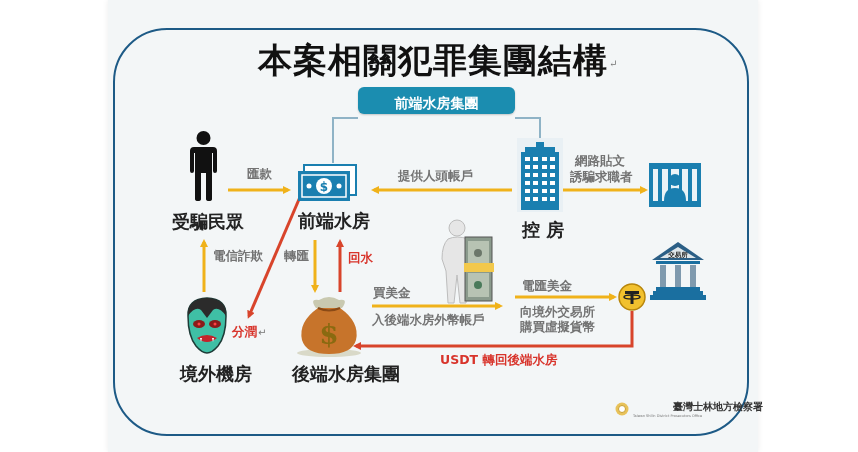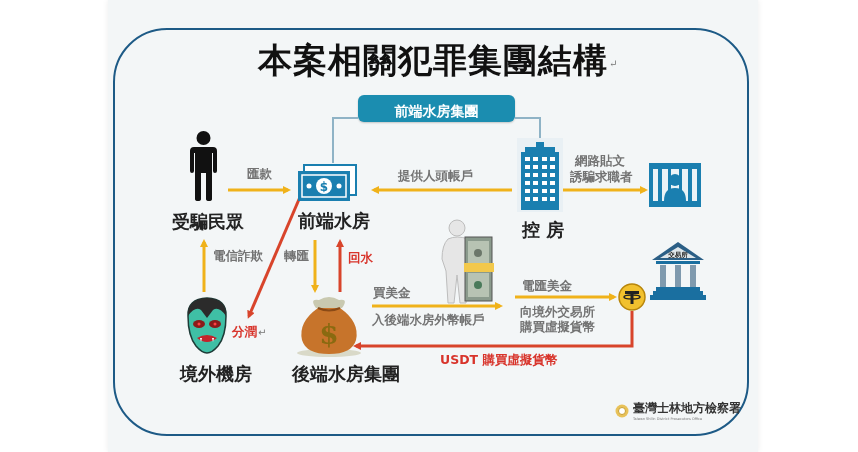--- a/index.html
+++ b/index.html
@@ -5,32 +5,32 @@
   html, body { margin:0; padding:0; }
   body { width:858px; height:452px; background:#ffffff; position:relative; overflow:hidden;
          font-family:"DejaVu Sans", "Liberation Sans", sans-serif; }
   .slide { position:absolute; left:108px; top:0; width:650px; height:452px; background:#f3f6f7;
            box-shadow:0 0 6px rgba(0,0,0,0.08); }
   .frame { position:absolute; left:113px; top:28px; width:632px; height:404px;
            border:2px solid #1d5a86; border-radius:54px; }
   .title { position:absolute; left:258px; top:38px; font-family:"DejaVu Serif","Liberation Serif",serif;
            font-weight:bold; font-size:34px; color:#111; letter-spacing:1px; white-space:nowrap; }
   .ret { font-size:10px; color:#777; font-weight:normal; vertical-align:middle; margin-left:1px; }
-  .group-box { position:absolute; left:358px; top:95px; width:157px; height:27px; background:#1b8db0;
+  .group-box { position:absolute; left:358px; top:87px; width:157px; height:27px; background:#1b8db0;
                border-radius:6px; color:#fff; font-weight:bold; font-size:14px; line-height:33px;
                text-align:center; font-family:"DejaVu Serif","Liberation Serif",serif; box-shadow:0 1px 2px rgba(0,0,0,.2); }
   .node-label { position:absolute; font-family:"DejaVu Serif","Liberation Serif",serif; font-weight:bold;
                 font-size:18px; color:#222; white-space:nowrap; }
   .edge-label { position:absolute; font-weight:bold; font-size:12.5px; color:#737373; white-space:nowrap; line-height:15px; }
   .red { color:#d8342b;text-align:center; }
   .icon { position:absolute; }
   svg.overlay { position:absolute; left:0; top:0; }
   .logo { position:absolute; left:615px; top:400px; display:flex; align-items:center; gap:4px; }
   .logo-text { display:flex; flex-direction:column; }
-  .logo-name { font-family:"DejaVu Serif","Liberation Serif",serif; font-weight:bold; font-size:12px; color:#333; }
+  .logo-name { font-family:"DejaVu Serif","Liberation Serif",serif; font-weight:bold; font-size:10px; color:#333;margin-left:40px; }
   .logo-en { font-size:3.5px; color:#777; }
 </style>
 </head>
 <body>
 
 <div class="slide"></div>
 <div class="frame"></div>
 
 <div class="title"><span>本案相關犯罪集團結構</span><span class="ret">↵</span></div>
 
@@ -187,21 +187,21 @@
 <div class="edge-label" style="left:570px;top:169px">誘騙求職者</div>
 <div class="edge-label" style="left:213px;top:248px">電信詐欺</div>
 <div class="edge-label" style="left:284px;top:248px">轉匯</div>
 <div class="edge-label red" style="left:348px;top:250px">回水</div>
 <div class="edge-label red" style="left:232px;top:324px"><span>分潤</span><span class="ret">↵</span></div>
 <div class="edge-label" style="left:373px;top:285px">買美金</div>
 <div class="edge-label" style="left:372px;top:312px">入後端水房外幣帳戶</div>
 <div class="edge-label" style="left:522px;top:278px">電匯美金</div>
 <div class="edge-label" style="left:520px;top:304px">向境外交易所</div>
 <div class="edge-label" style="left:520px;top:319px">購買虛擬貨幣</div>
-<div class="edge-label red" style="left:440px;top:352px">USDT 購買虛擬貨幣</div>
+<div class="edge-label red" style="left:440px;top:352px">USDT 轉回後端水房</div>
 
 <div class="logo">
   <svg width="14" height="14" viewBox="0 0 14 14">
     <circle cx="7" cy="7" r="6.5" fill="#e8c25a"></circle>
     <circle cx="7" cy="7" r="3.5" fill="#fff" stroke="#c9a030"></circle>
   </svg>
   <div class="logo-text">
     <span class="logo-name">臺灣士林地方檢察署</span>
     <span class="logo-en">Taiwan Shilin District Prosecutors Office</span>
   </div>

